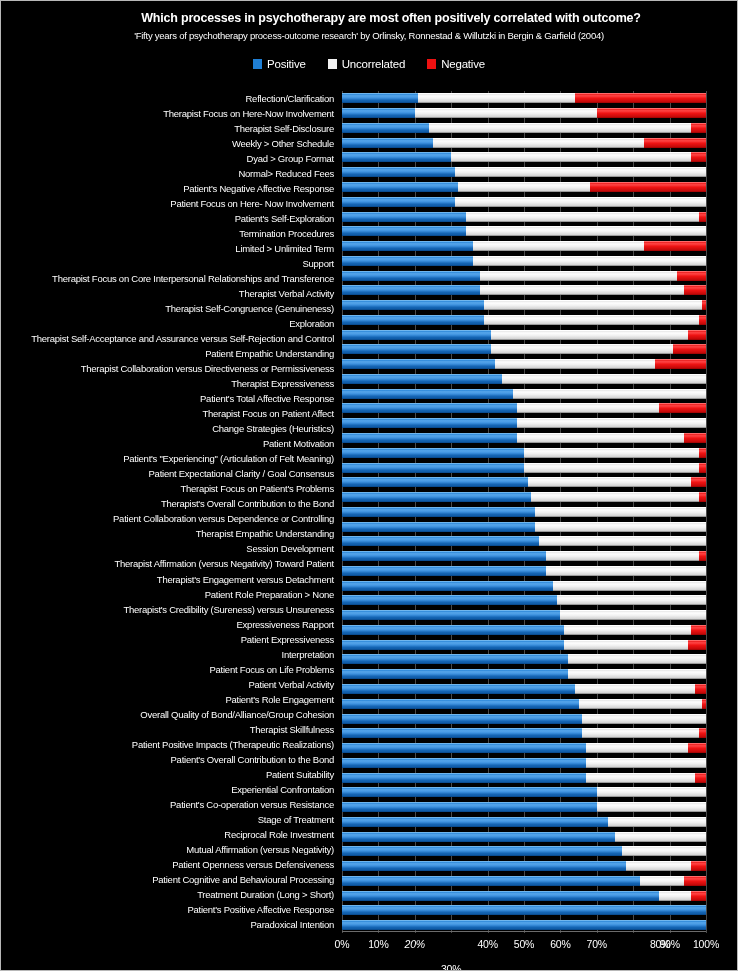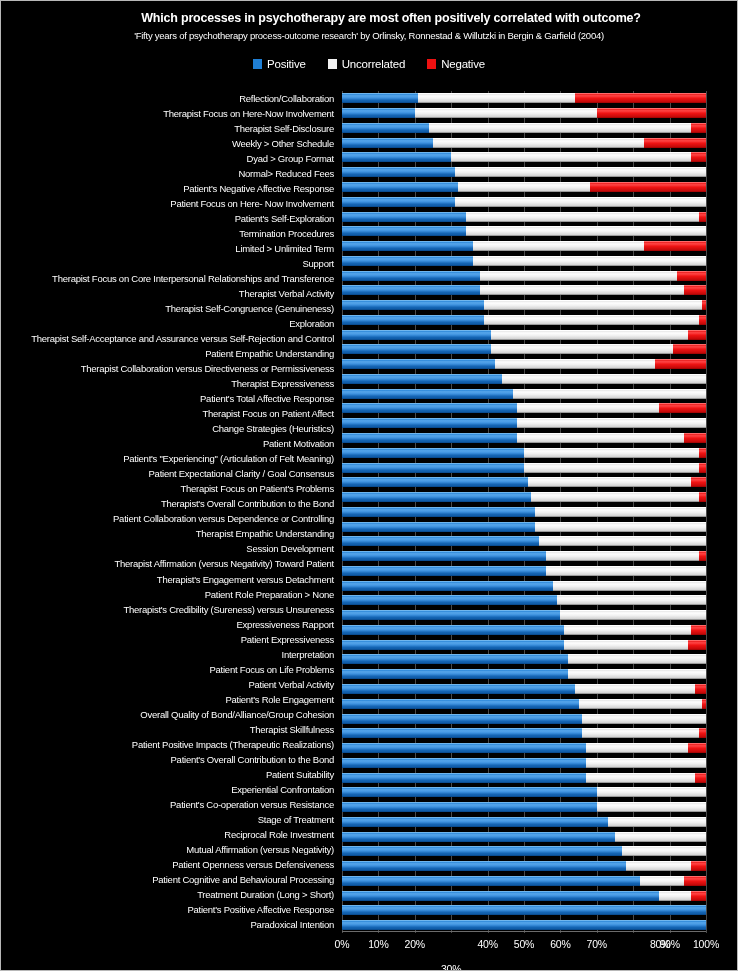--- a/index.html
+++ b/index.html
@@ -197,21 +197,21 @@
         <span class="legend-swatch" style="background: rgb(242, 242, 242);"></span>
         <span class="legend-label">Uncorrelated</span>
       </div>
       <div class="legend-item">
         <span class="legend-swatch" style="background: rgb(238, 17, 17);"></span>
         <span class="legend-label">Negative</span>
       </div>
     </div>
 
   <div id="cat-labels">
-      <div class="cat-label">Reflection/Collaboration</div>
+      <div class="cat-label">Reflection/Clarification</div>
       <div class="cat-label">Therapist Focus on Here-Now Involvement</div>
       <div class="cat-label">Therapist Self-Disclosure</div>
       <div class="cat-label">Weekly &gt; Other Schedule</div>
       <div class="cat-label">Dyad &gt; Group Format</div>
       <div class="cat-label">Normal&gt; Reduced Fees</div>
       <div class="cat-label">Patient's Negative Affective Response</div>
       <div class="cat-label">Patient Focus on Here- Now Involvement</div>
       <div class="cat-label">Patient's Self-Exploration</div>
       <div class="cat-label">Termination Procedures</div>
       <div class="cat-label">Limited &gt; Unlimited Term</div>
@@ -649,21 +649,21 @@
             <div class="seg seg-pos" style="width: 100%;"></div>
           </div>
         </div>
       </div>
   </div>
 
   <div id="axis-line"></div>
   <div id="x-axis">
       <div class="tick-label" style="left: 0%;">0%</div>
       <div class="tick-label" style="left: 10%;">10%</div>
-      <div class="tick-label" style="left: 20%;">20%</div>
+      <div class="tick-label" style="left: 20%; font-style: italic;">20%</div>
       <div class="tick-label" style="left: 30%; margin-top: 25px;">30%</div>
       <div class="tick-label" style="left: 40%;">40%</div>
       <div class="tick-label" style="left: 50%;">50%</div>
       <div class="tick-label" style="left: 60%;">60%</div>
       <div class="tick-label" style="left: 70%;">70%</div>
       <div class="tick-label" style="left: 80%; margin-left: 27px;">80%</div>
       <div class="tick-label" style="left: 90%;">90%</div>
       <div class="tick-label" style="left: 100%;">100%</div>
     </div>
 

